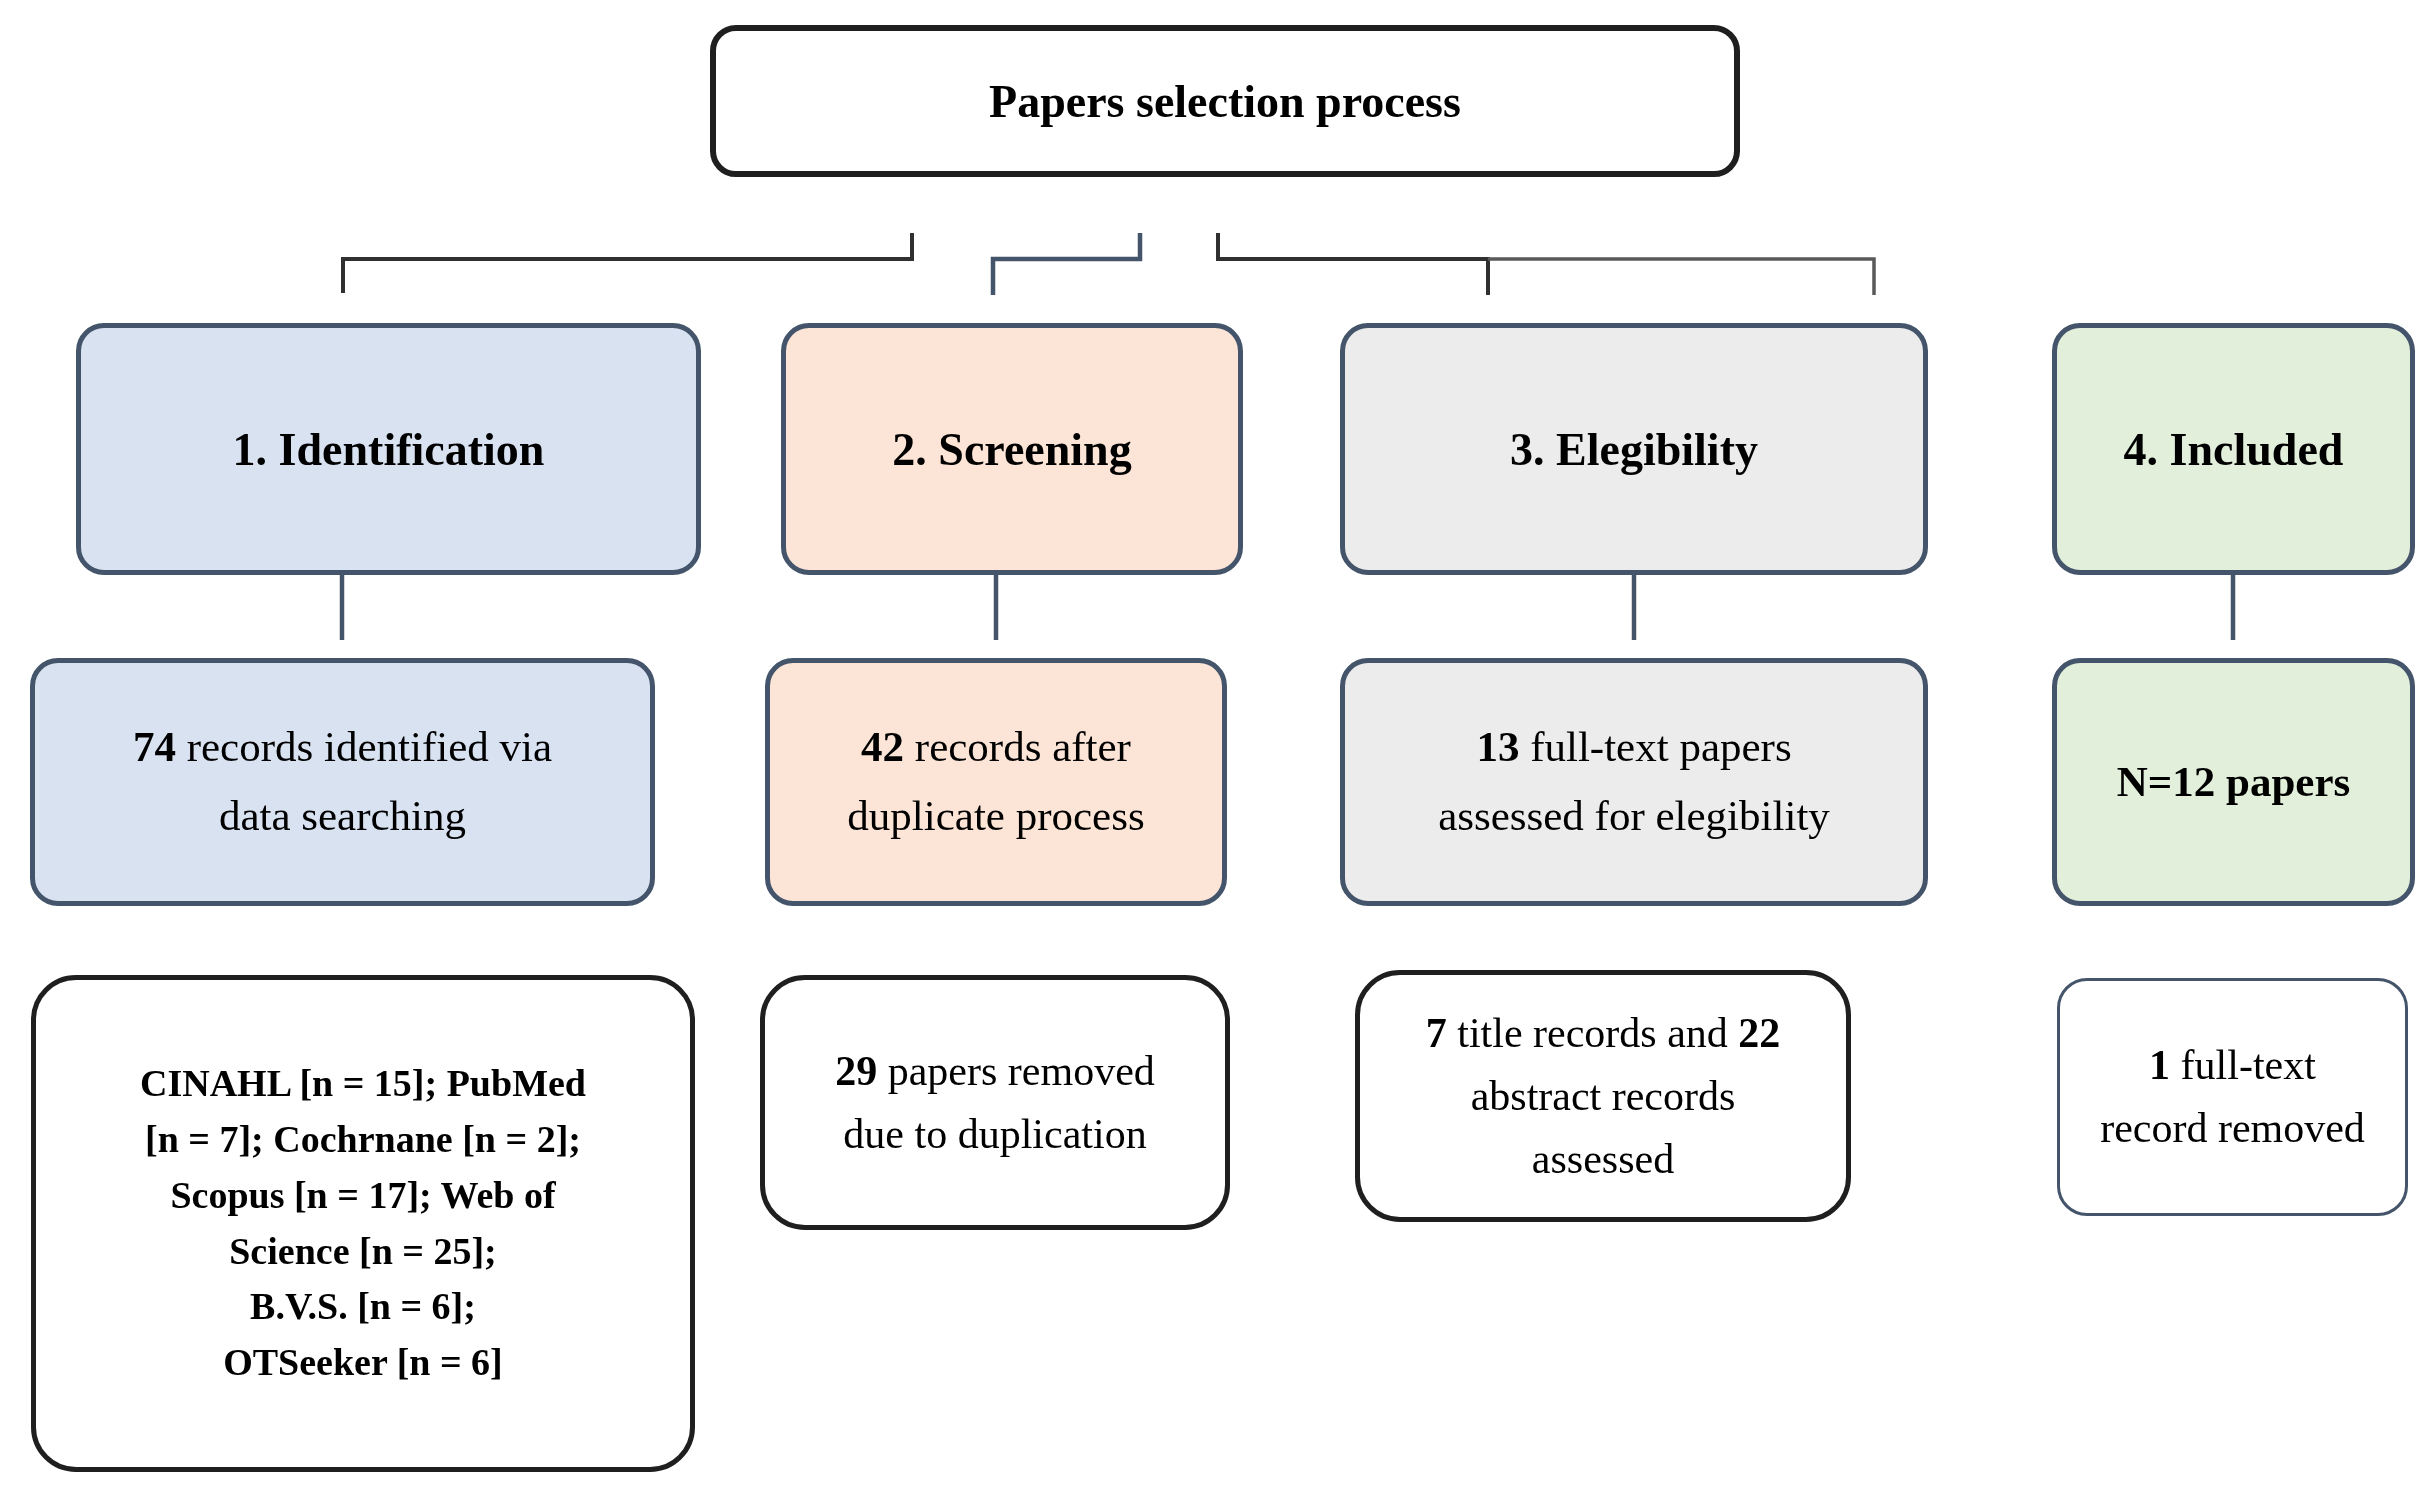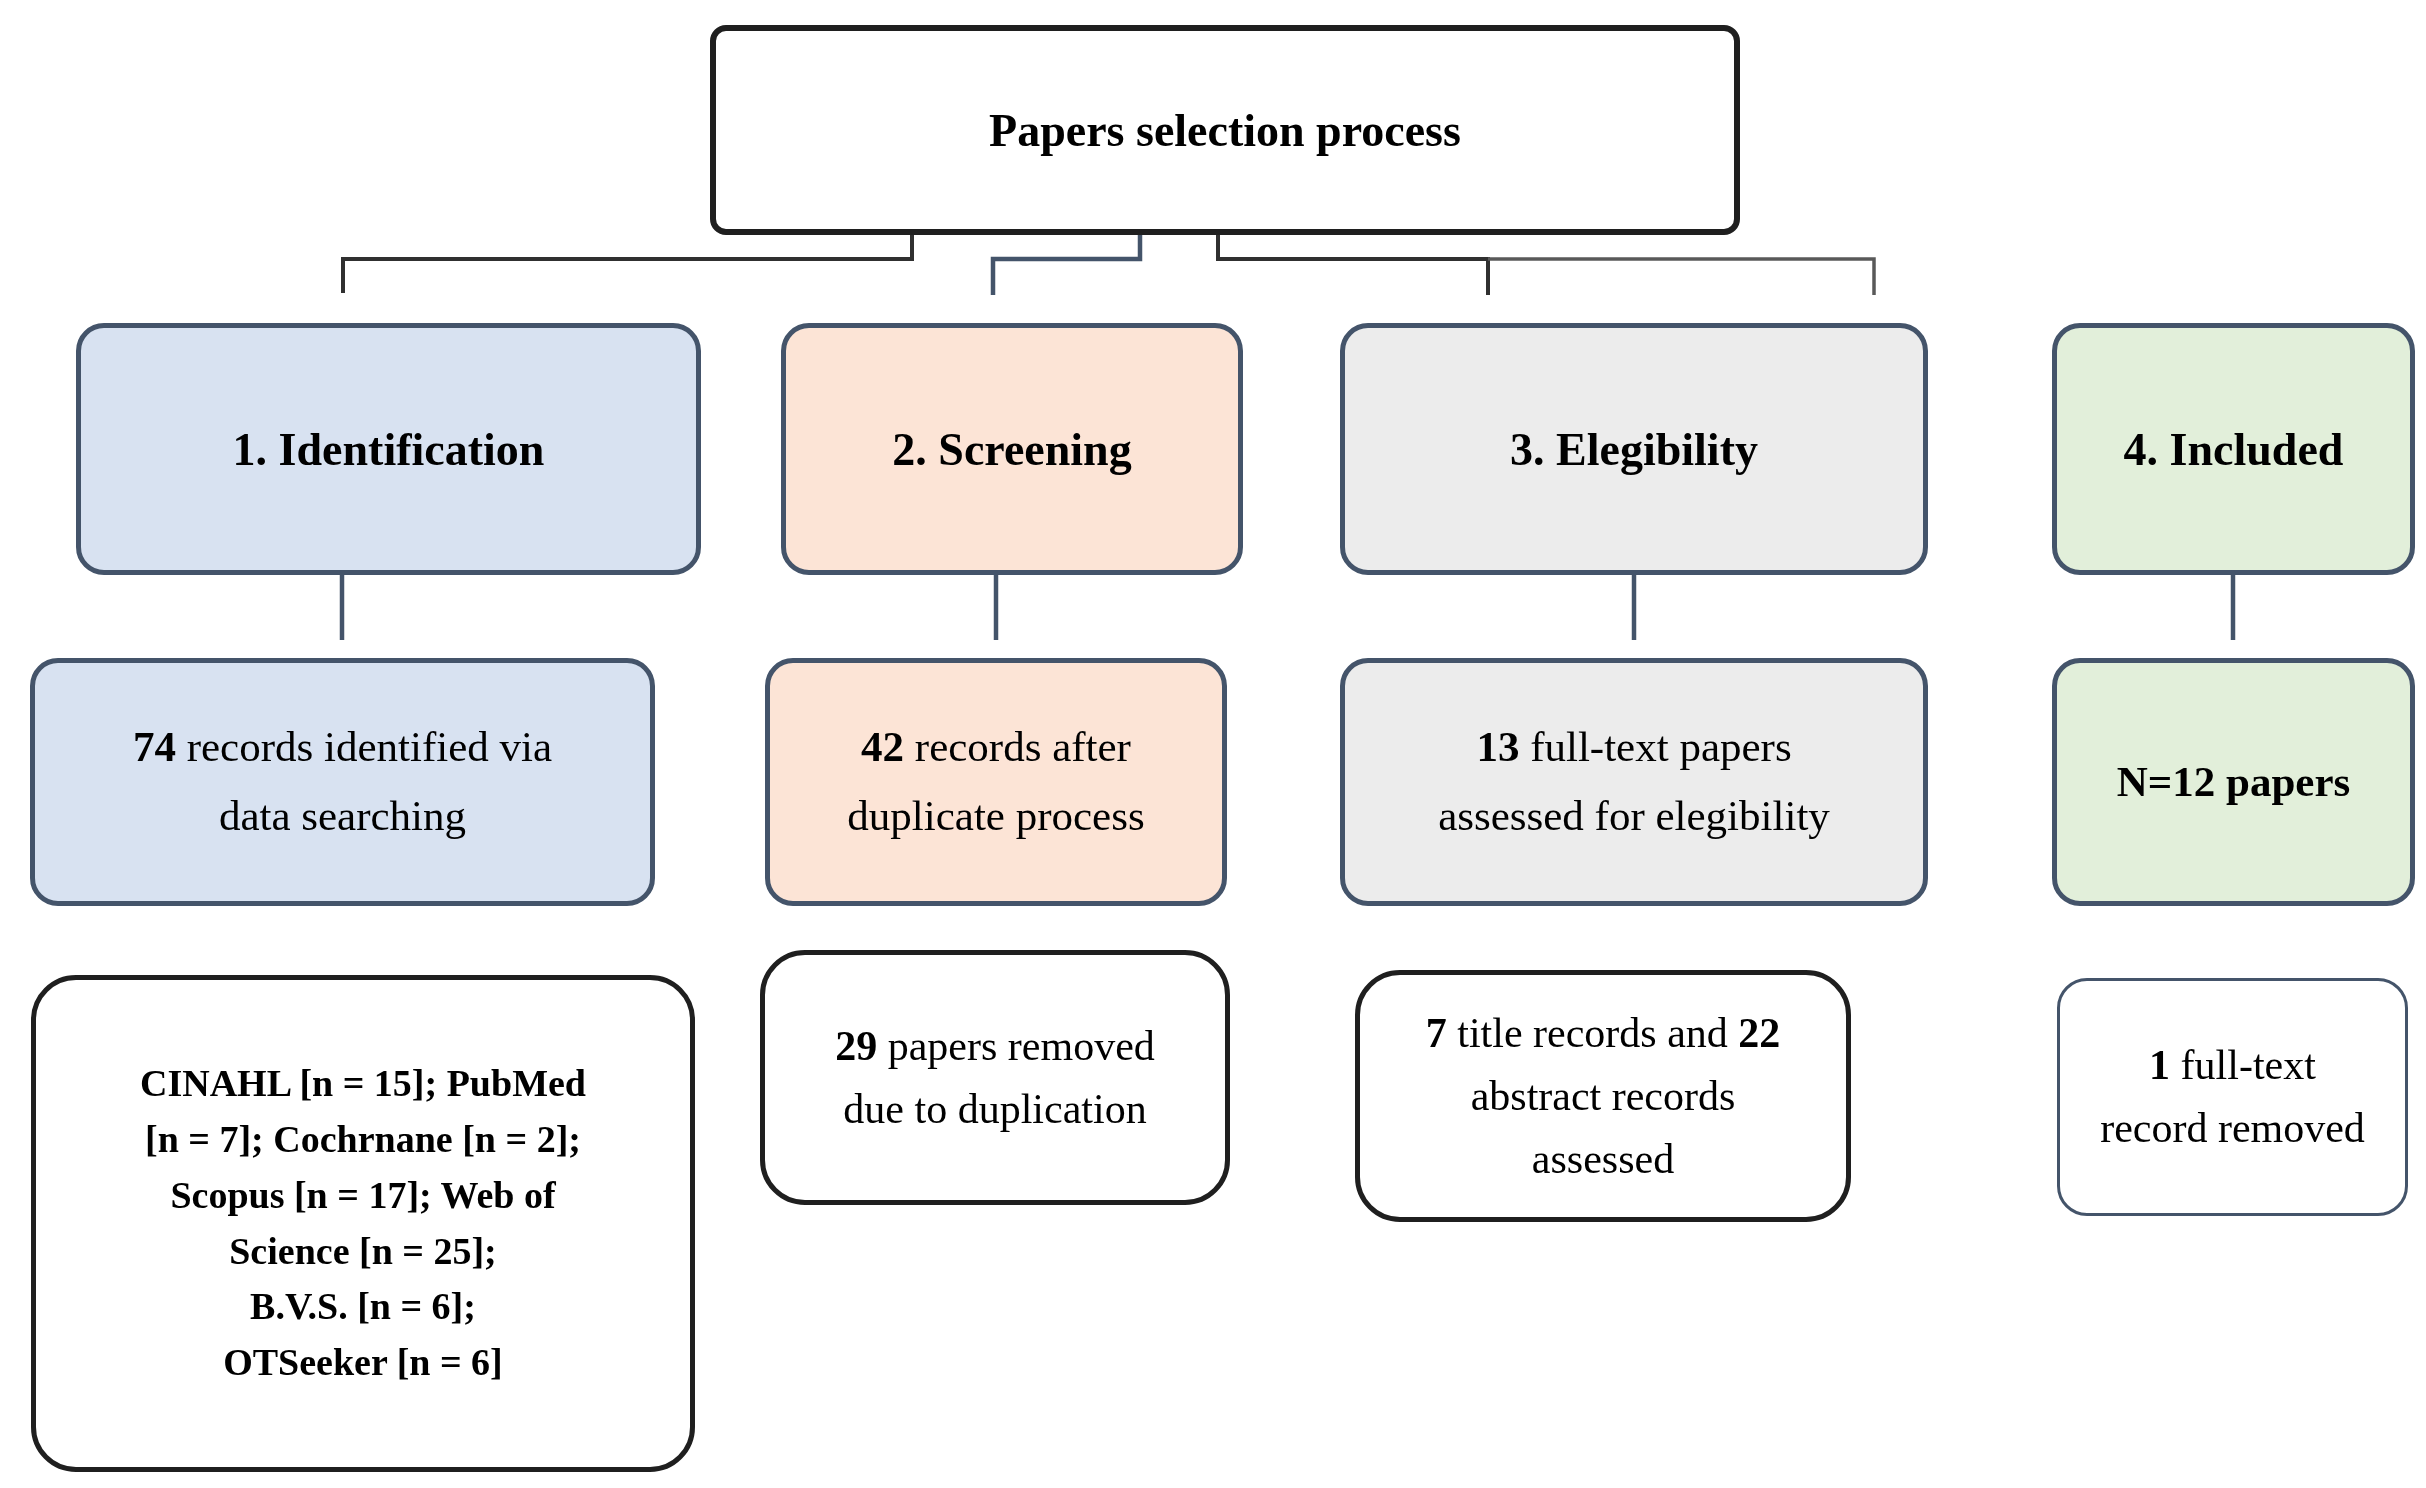--- a/index.html
+++ b/index.html
@@ -16,33 +16,33 @@
     position:absolute;
     display:flex;align-items:center;justify-content:center;
     text-align:center;
     box-sizing:border-box;
     border-style:solid;
     background:#ffffff;
     z-index:1;
     padding:0 18px;
   }
   
-  .b-title{left:710px;top:25px;width:1030px;height:210px;border-width:6px;border-color:#1F1F1F;border-radius:16px;font-size:46px;font-weight:bold;}
+  .b-title{left:710px;top:25px;width:1030px;height:152px;border-width:6px;border-color:#1F1F1F;border-radius:26px;font-size:46px;font-weight:bold;}
   
   .r1{top:323px;height:252px;border-width:5px;border-radius:28px;font-size:46px;font-weight:bold;}
   .c1{left:30px;width:625px;}
   .c2{left:765px;width:462px;}
   .c3{left:1340px;width:588px;}
   .c4{left:2052px;width:363px;}
   
   .r2{top:658px;height:248px;border-width:5px;border-radius:28px;font-size:43px;line-height:1.6;}
   
   .r3{border-width:5px;border-radius:45px;font-size:42px;line-height:1.5;background:#ffffff;}
   .b-d1{left:31px;top:975px;width:664px;height:497px;font-size:38px;line-height:1.47;font-weight:bold;}
-  .b-d2{left:760px;top:950px;width:470px;height:255px;}
+  .b-d2{left:760px;top:975px;width:470px;height:255px;}
   .b-d3{left:1355px;top:970px;width:496px;height:252px;}
   .b-d4{left:2057px;top:978px;width:351px;height:238px;border-width:3.5px;border-radius:30px;text-align:center;}
 </style>
 </head>
 <body>
 
 <div class="canvas">
 
   <svg class="wires" viewBox="0 0 2426 1488" xmlns="http://www.w3.org/2000/svg">
     <path d="M912,233 L912,259 L343,259 L343,293" fill="none" stroke-width="4" stroke="#303030"></path>

